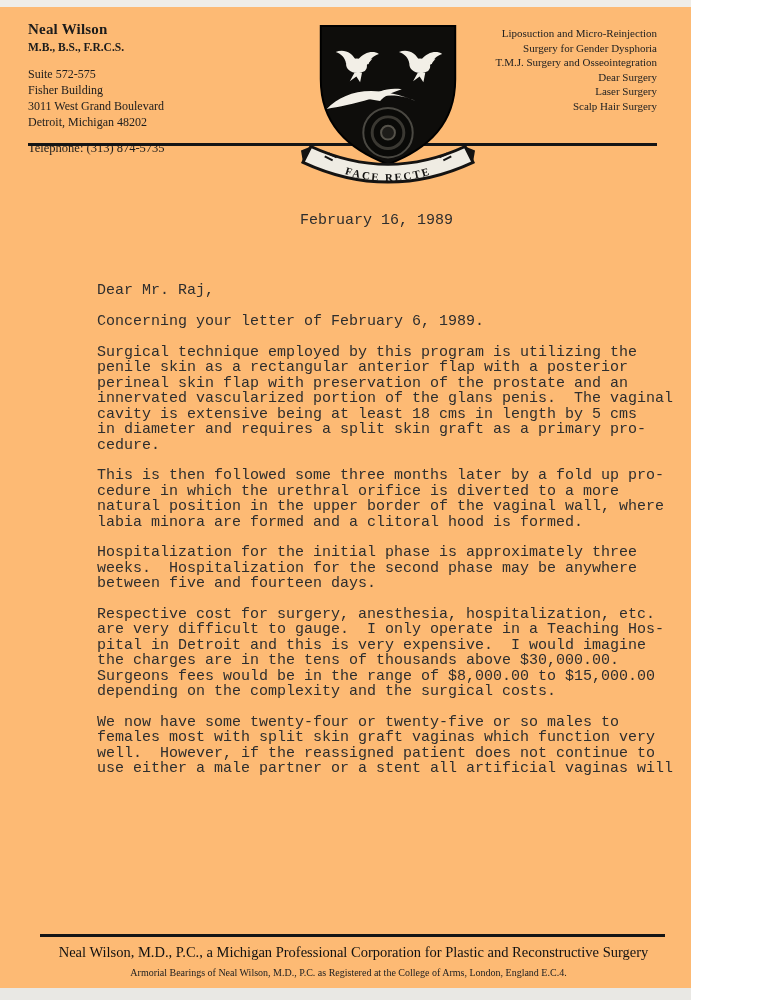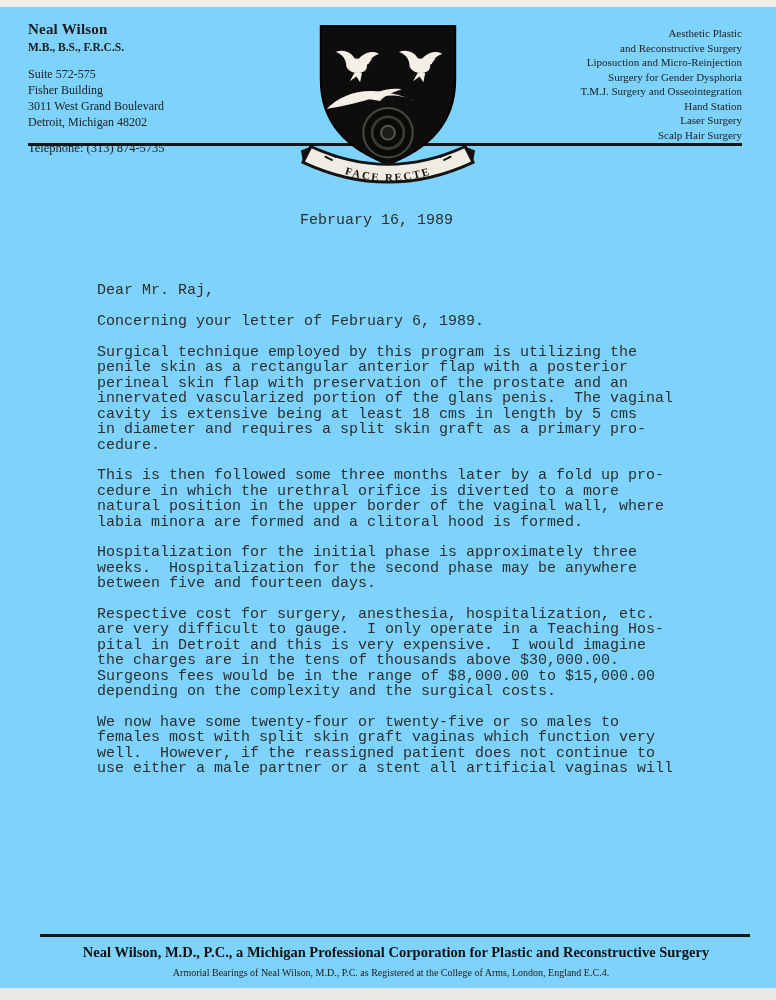--- a/index.html
+++ b/index.html
@@ -1,19 +1,19 @@
 <!DOCTYPE html>
 <html><head>
 <meta charset="utf-8">
 <style>
   html,body{margin:0;padding:0;}
   .page{
     position:relative;
-    width:776px;height:1000px;
-    background:#7dd3fc;
+    width:691px;height:1000px;
+    background:#fdba74;
     overflow:hidden;
     font-family:"Liberation Serif", serif;
     color:#1c1c1c;
   }
   .scan-edge-top{position:absolute;left:0;top:0;right:0;height:7px;background:#efede8;}
   .scan-edge-bottom{position:absolute;left:0;bottom:0;right:0;height:12px;background:#e9e8e4;}
 
   
   .hdr-left{position:absolute;left:28px;top:20px;line-height:1.25;}
   .hdr-name{font-size:15px;font-weight:bold;letter-spacing:.2px;}
@@ -35,46 +35,44 @@
     font-size:15px;line-height:15.5px;color:#2e2e2e;
   }
   .letter .date{margin:0 0 54px 203px;white-space:pre;}
   .letter .recipient{margin:0 0 41px 0;white-space:pre-wrap;}
   .letter .salutation{margin:0 0 15px 0;white-space:pre-wrap;}
   .letter .reference{margin:16px 0 15px 0;white-space:pre-wrap;}
   .letter p{margin:0 0 15px 0;white-space:pre-wrap;}
 
   
   .rule-bottom{position:absolute;left:40px;right:26px;top:934px;height:3px;background:#151515;}
-  .ftr-1{position:absolute;left:16px;right:0;top:944px;text-align:center;font-size:14.5px;font-weight:bold;color:#111;}
+  .ftr-1{position:absolute;left:16px;right:0;top:944px;text-align:center;font-size:14.5px;font-weight:normal;color:#111;}
   .ftr-2{position:absolute;left:6px;right:0;top:967px;text-align:center;font-size:10px;color:#222;}
 </style>
 </head>
 <body>
 
 <div class="page">
   <div class="scan-edge-top"></div>
 
   <div class="hdr-left">
     <div class="hdr-name">Neal Wilson</div>
     <div class="hdr-creds">M.B., B.S., F.R.C.S.</div>
     <div class="hdr-address">Suite 572-575
 Fisher Building
 3011 West Grand Boulevard
 Detroit, Michigan 48202</div>
     <div class="hdr-phone">Telephone: (313) 874-5735</div>
   </div>
 
   <div class="hdr-right">
-    <div class="svc">Aesthetic Plastic
-and Reconstructive Surgery</div>
     <div class="svc">Liposuction and Micro-Reinjection</div>
     <div class="svc">Surgery for Gender Dysphoria</div>
     <div class="svc">T.M.J. Surgery and Osseointegration</div>
-    <div class="svc">Hand Station</div>
+    <div class="svc">Dear Surgery</div>
     <div class="svc">Laser Surgery</div>
     <div class="svc">Scalp Hair Surgery</div>
   </div>
 
   <div class="rule-top"></div>
 
   <svg class="crest" viewBox="0 0 180 176" xmlns="http://www.w3.org/2000/svg">
 
     <path d="M22,8 H158 V62 C158,106 132,132 90,148 C48,132 22,106 22,62 Z" fill="#0e0d0b" stroke="#000" stroke-width="2"></path>
 

